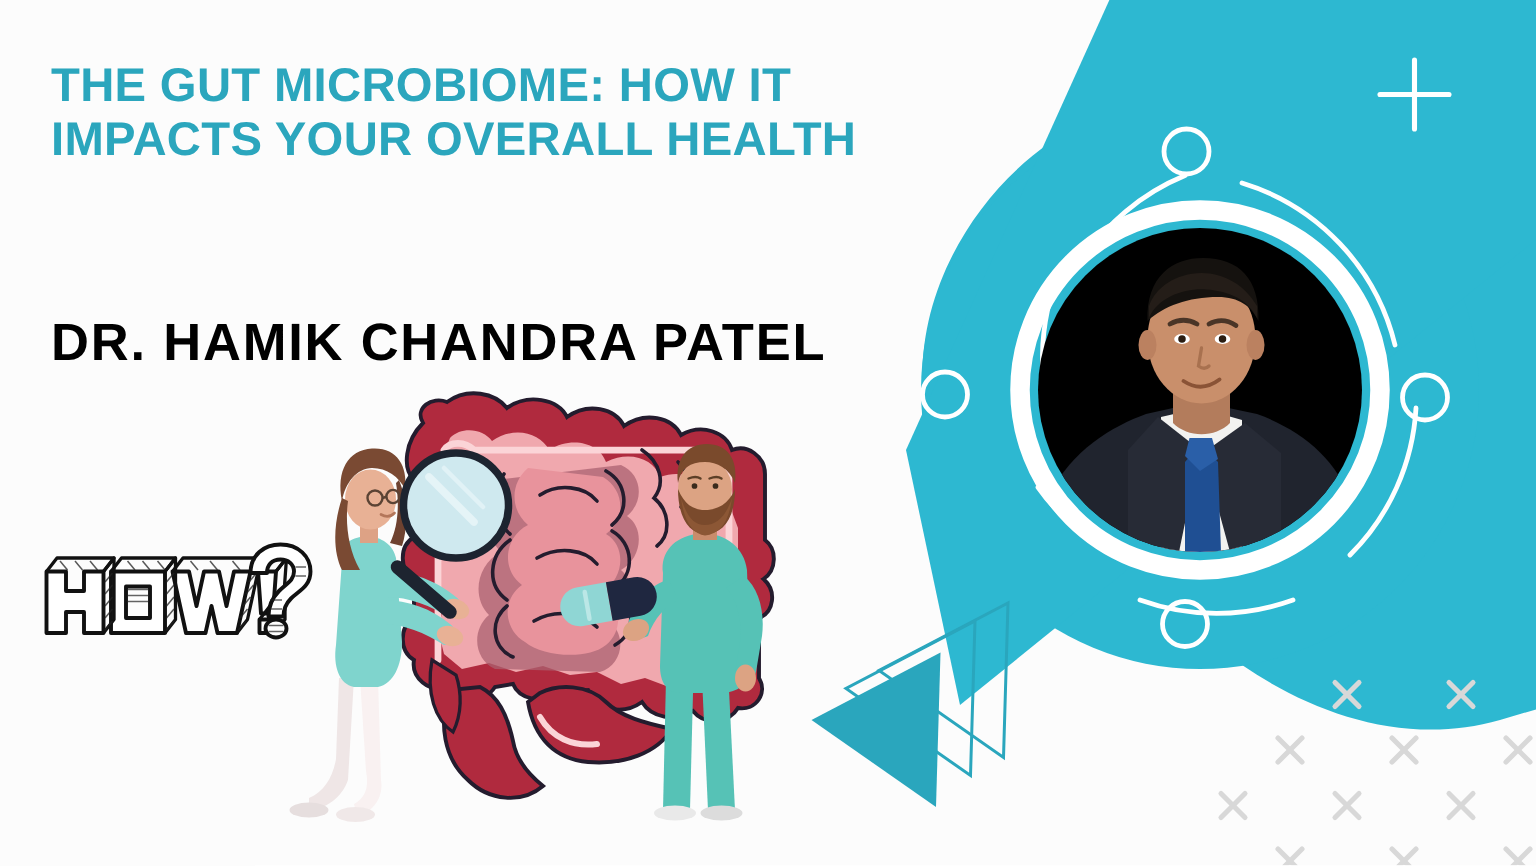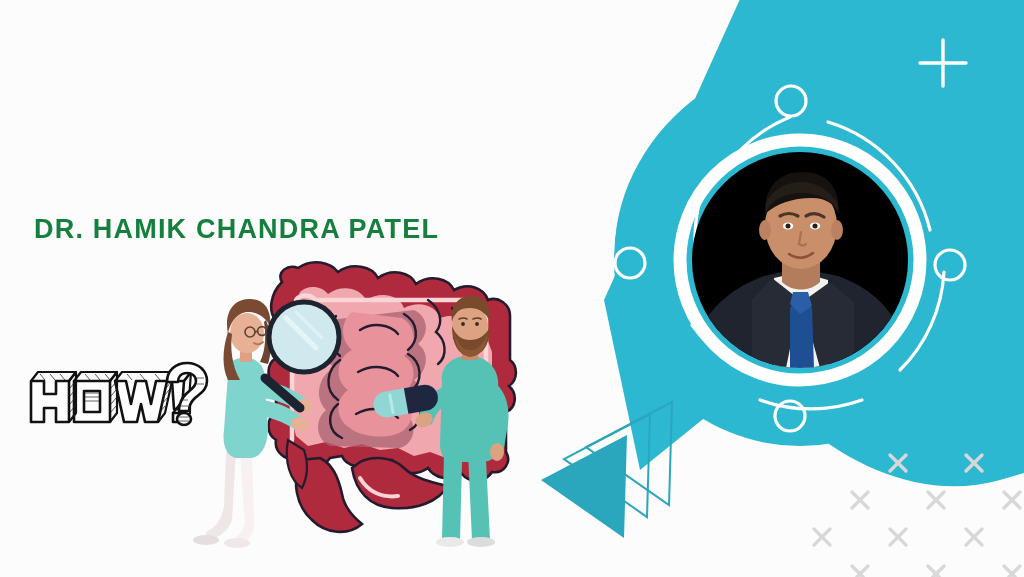--- a/index.html
+++ b/index.html
@@ -31,25 +31,25 @@
     font-weight: 700;
     letter-spacing: 0.2px;
     color: #2ba6bd;
     text-transform: uppercase;
   }
   #speaker-name {
     position: absolute;
     left: 34px;
     top: 213px;
     margin: 0;
-    font-size: 27px;
+    font-size: 35px;
     line-height: 32px;
     font-weight: 700;
     letter-spacing: 1.2px;
-    color: #15803d;
+    color: #000000;
     text-transform: uppercase;
     white-space: nowrap;
   }
 
   
   .layer {
     position: absolute;
     left: 0;
     top: 0;
     width: 1024px;
@@ -509,15 +509,18 @@
     <g stroke="#222222" stroke-width="1" opacity="0.7">
       <line x1="180" y1="406" x2="188" y2="406"></line>
       <line x1="180" y1="400" x2="188" y2="400"></line>
       <line x1="179" y1="417" x2="189" y2="417"></line>
       <line x1="179" y1="421" x2="189" y2="421"></line>
       <line x1="197" y1="378" x2="204" y2="378"></line>
       <line x1="197" y1="384" x2="204" y2="384"></line>
     </g>
   </svg>
 
+  <div id="title-block">
+    <h1 id="poster-title">THE GUT MICROBIOME: HOW IT IMPACTS YOUR OVERALL HEALTH</h1>
+  </div>
   <div id="speaker-name">DR. HAMIK CHANDRA PATEL</div>
 
 </div>
 
 </body></html>

